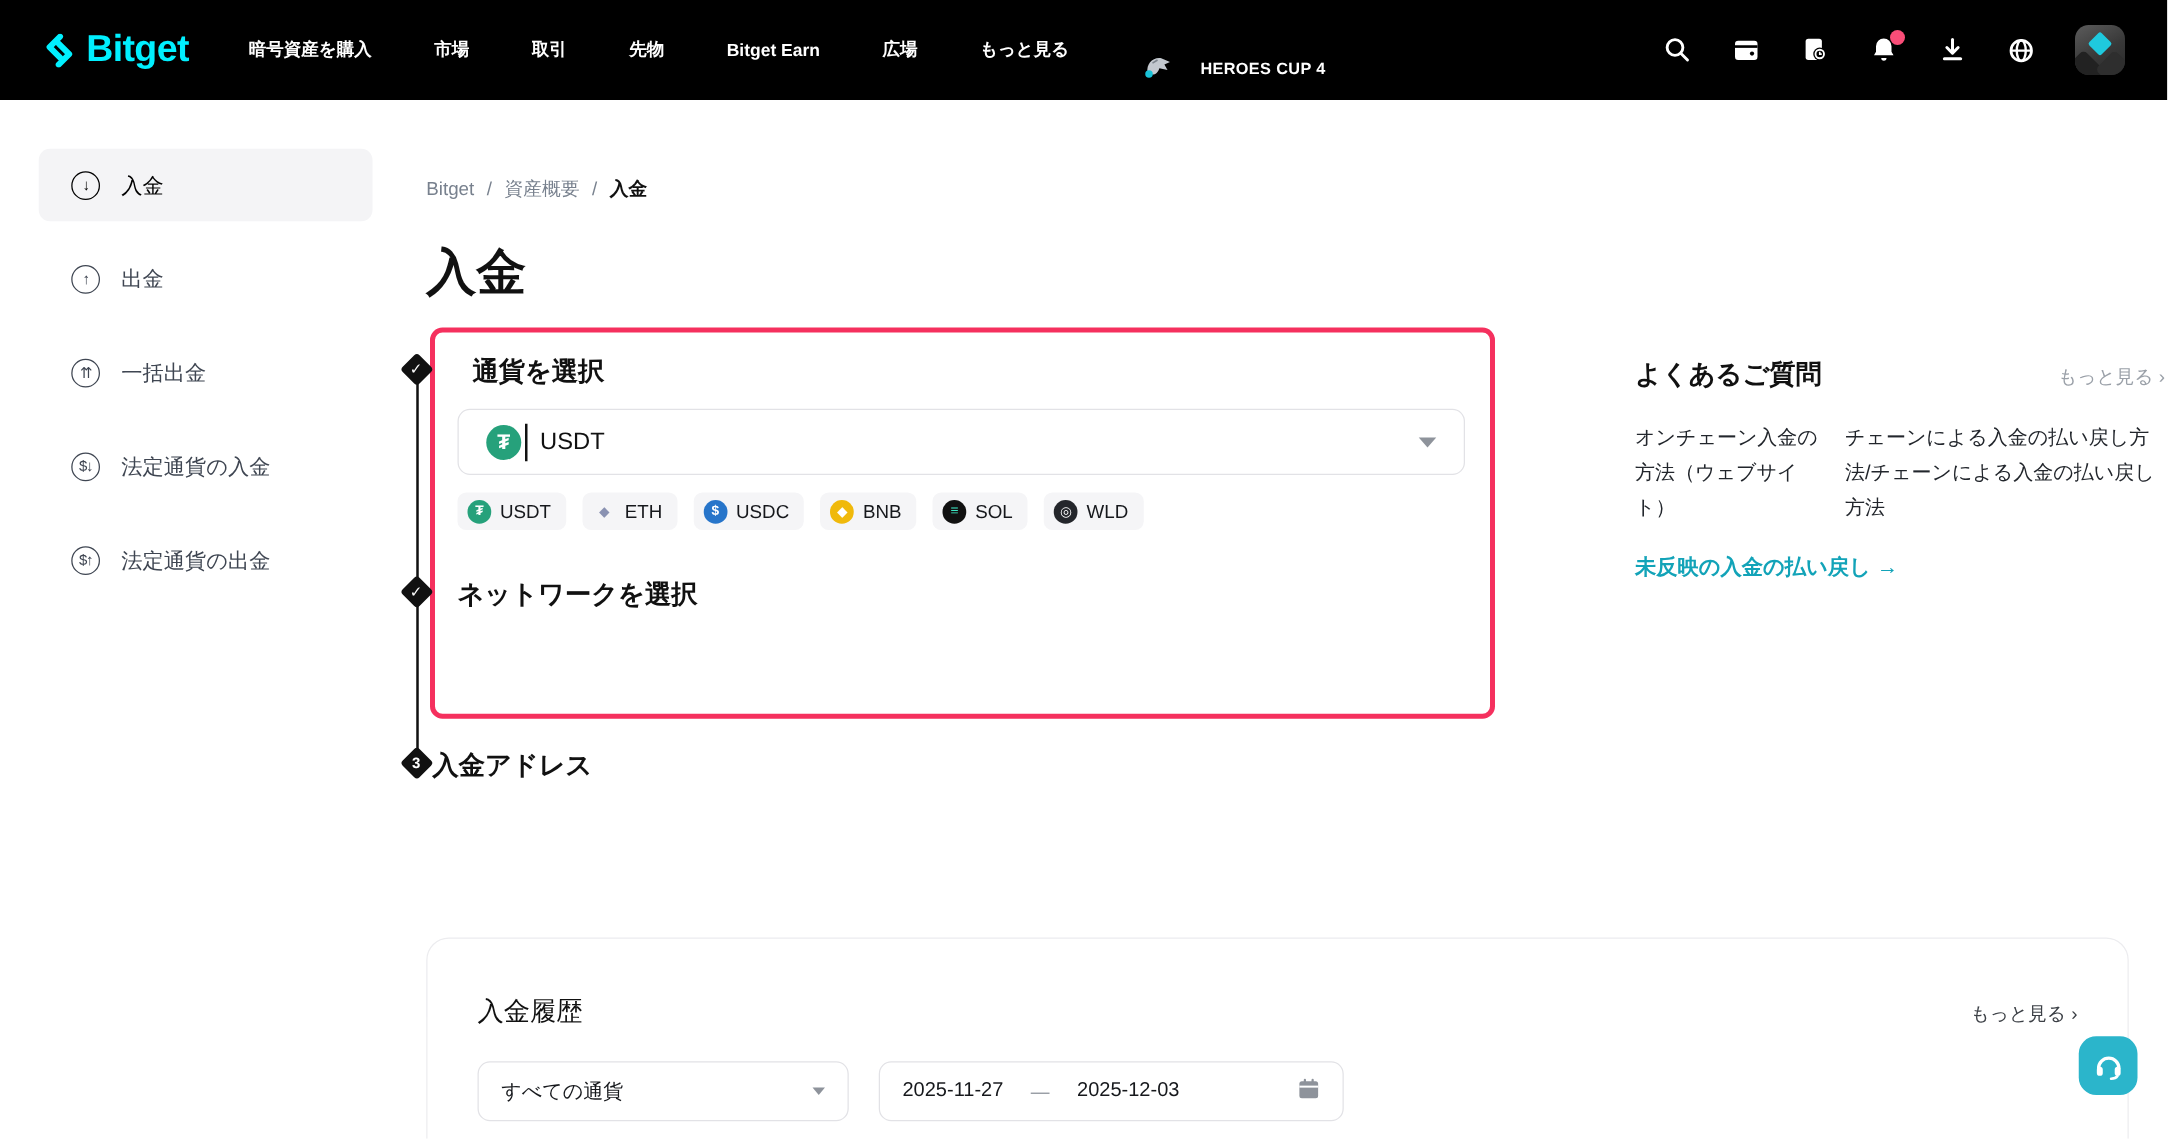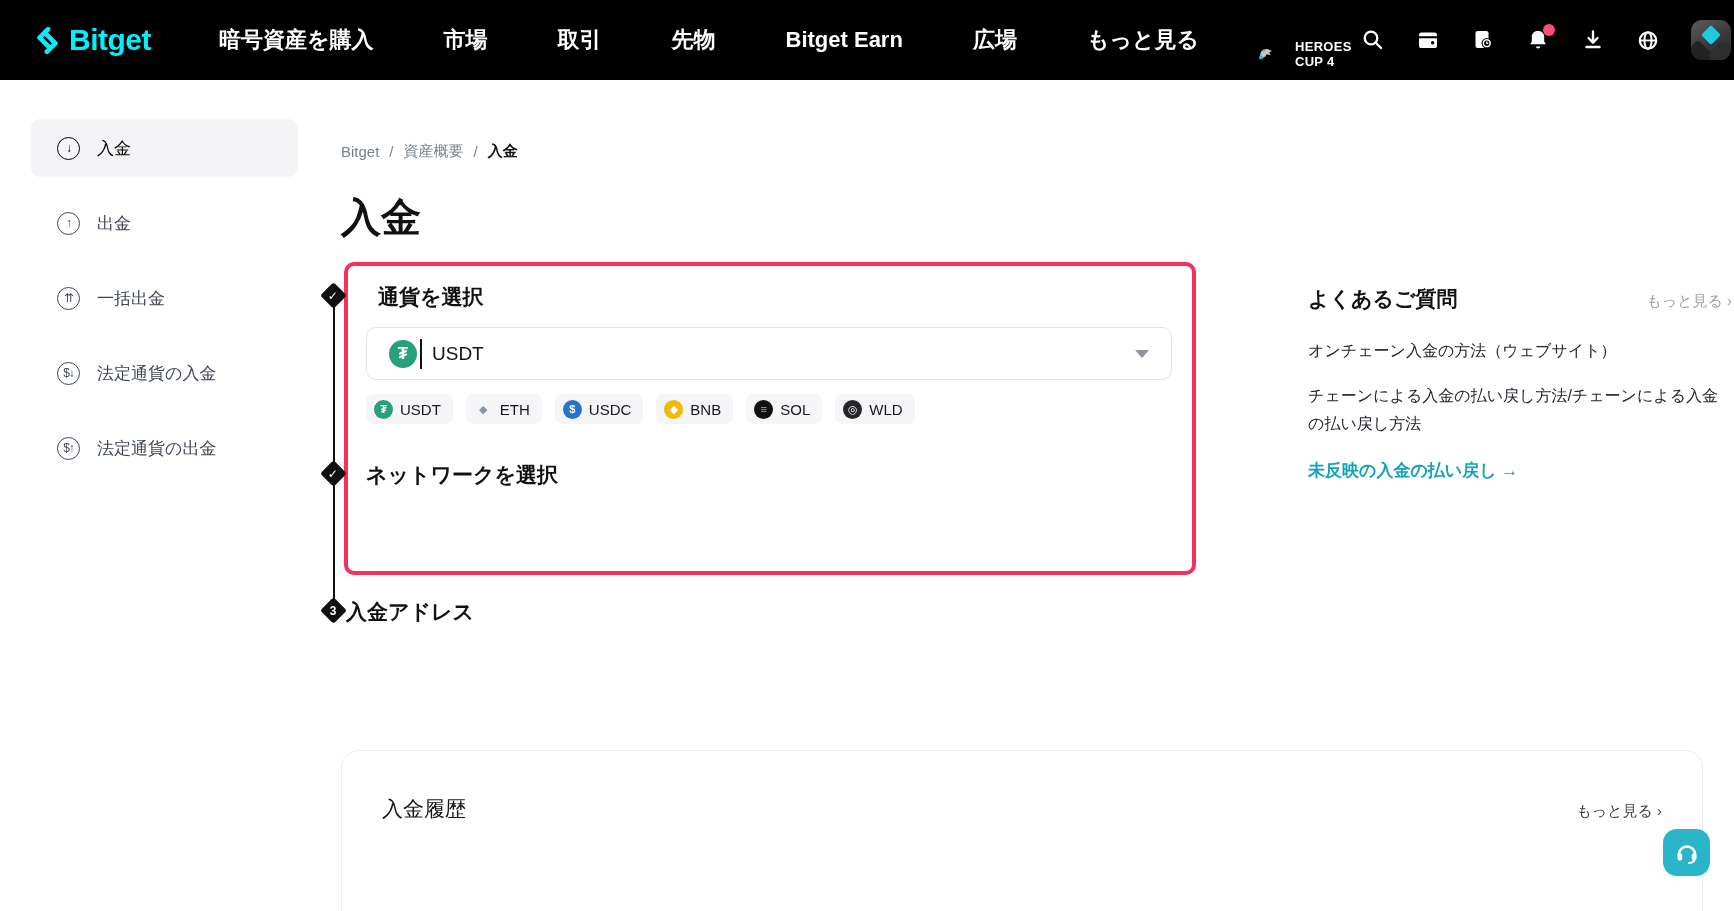--- a/index.html
+++ b/index.html
@@ -6,21 +6,21 @@
   html,body { width:1734px; height:911px; overflow:hidden; background:#fff;
     font-family:"Liberation Sans","DejaVu Sans",sans-serif; color:#1a1a1a; }
   .canvas { position:relative; width:1734px; height:911px; background:#fff; overflow:hidden; }
 
   
   .topnav { position:absolute; left:0; top:0; width:1734px; height:80px; background:#000;
     display:flex; align-items:center; padding:0 34px; }
   .logo { display:flex; align-items:center; gap:8px; cursor:pointer; }
   .logo-text { color:#00f0ff; font-size:30px; font-weight:bold; letter-spacing:-0.5px; }
   .nav-menu { display:flex; align-items:center; gap:50px; margin-left:48px; }
-  .nav-item { color:#fff; font-size:22px; font-weight:bold; white-space:nowrap; cursor:pointer;margin-left:20px; }
+  .nav-item { color:#fff; font-size:14px; font-weight:bold; white-space:nowrap; cursor:pointer; }
   .event-badge { display:flex; align-items:center; gap:21px; margin-left:58px; cursor:pointer;margin-top:28px; }
   .event-badge span { color:#fff; font-size:13px; font-weight:bold; letter-spacing:0.3px; }
   .nav-right { margin-left:auto; display:flex; align-items:center; gap:31px; }
   .nav-ic { position:relative; width:24px; height:24px; display:flex; align-items:center;
     justify-content:center; cursor:pointer; }
   .nav-dot { position:absolute; top:-4px; right:-5px; width:12px; height:12px; border-radius:50%;
     background:#fa4d78; }
   .avatar { width:40px; height:40px; border-radius:11px; background:linear-gradient(150deg,#5c5c5c 0%,#383838 55%,#2a2a2a 100%);
     position:relative; cursor:pointer; overflow:hidden; }
   .avatar .gem { position:absolute; left:13px; top:8px; width:14px; height:14px; background:#1fc9de;
@@ -79,21 +79,21 @@
     gap:7px; padding:0 12px 0 8px; cursor:pointer; }
   .chip-ic { width:19px; height:19px; border-radius:50%; display:flex; align-items:center;
     justify-content:center; font-size:11px; font-weight:bold; flex:none; }
   .chip-sym { font-size:15px; color:#16181c; }
 
   
   .faq { position:absolute; left:1308px; top:285px; width:424px; }
   .faq-head { display:flex; justify-content:space-between; align-items:baseline; }
   .faq-title { font-size:21px; font-weight:bold; color:#111; }
   .more-link { font-size:15px; color:#9aa0a8; cursor:pointer; white-space:nowrap; }
-  .faq-items { margin-top:24px; display:flex; flex-direction:column; gap:17px; }
+  .faq-items { margin-top:24px; display:flex; flex-direction:row; gap:17px; }
   .faq-item { font-size:16px; color:#22262c; line-height:28px; cursor:pointer; }
   .faq-link { margin-top:21px; font-size:17px; font-weight:bold; color:#12a3b8; cursor:pointer; }
 
   
   .history { position:absolute; left:341px; top:750px; width:1362px; height:300px;
     border:1px solid #ececef; border-radius:18px; background:#fff; padding:44px 40px; }
   .hist-head { display:flex; justify-content:space-between; align-items:baseline; }
   .hist-title { font-size:21px; font-weight:normal; color:#111; }
   .more-dark { font-size:15px; color:#3c4046; cursor:pointer; white-space:nowrap; }
   .filter-row { margin-top:26px; display:flex; gap:24px; }
@@ -293,20 +293,39 @@
         <div class="faq-item">チェーンによる入金の払い戻し方法/チェーンによる入金の払い戻し方法</div>
     </div>
     <div class="faq-link">未反映の入金の払い戻し →</div>
   </section>
 
   <section class="history">
     <div class="hist-head">
       <span class="hist-title">入金履歴</span>
       <span class="more-dark">もっと見る ›</span>
     </div>
+    <div class="filter-row">
+      <div class="filter-select">
+        <span class="lab">すべての通貨</span>
+        <span class="chev-sm"></span>
+      </div>
+      <div class="date-box">
+        <span class="date-val">2025-11-27</span>
+        <span class="date-sep">—</span>
+        <span class="date-val">2025-12-03</span>
+        <span class="cal">
+          <svg width="18" height="18" viewBox="0 0 18 18">
+              <rect x="1.5" y="3" width="15" height="13.5" rx="2" fill="#8e939b"></rect>
+              <rect x="1.5" y="6.5" width="15" height="1.6" fill="#fff"></rect>
+              <rect x="5" y="1" width="1.8" height="3.6" rx="0.9" fill="#8e939b"></rect>
+              <rect x="11.2" y="1" width="1.8" height="3.6" rx="0.9" fill="#8e939b"></rect>
+            </svg>
+        </span>
+      </div>
+    </div>
   </section>
 
   <div class="support">
     <svg width="26" height="26" viewBox="0 0 24 24">
       <path d="M4.5 13.5 a7.5 7.5 0 0 1 15 0" stroke="#fff" stroke-width="2.5" fill="none" stroke-linecap="round"></path>
       <rect x="3.2" y="12.3" width="4.4" height="6.8" rx="2.2" fill="#fff"></rect>
       <rect x="16.4" y="12.3" width="4.4" height="6.8" rx="2.2" fill="#fff"></rect>
       <path d="M18.5 19.2 c-1 1.5 -3 2 -4.8 2" stroke="#fff" stroke-width="1.9" fill="none" stroke-linecap="round"></path>
     </svg>
   </div>

